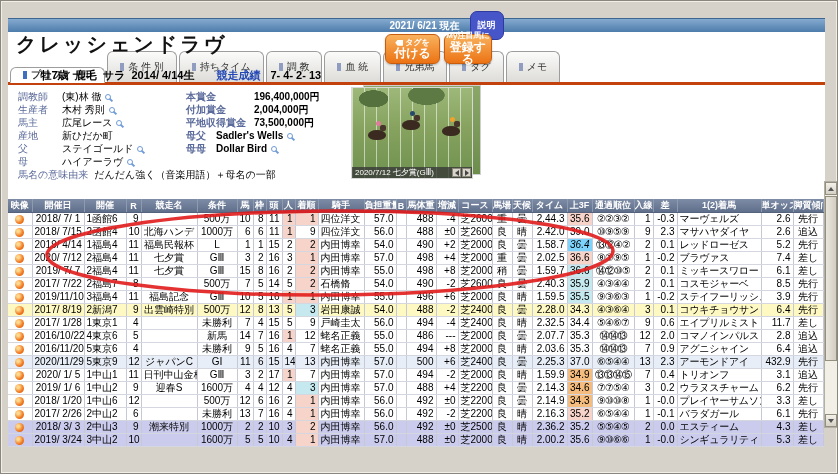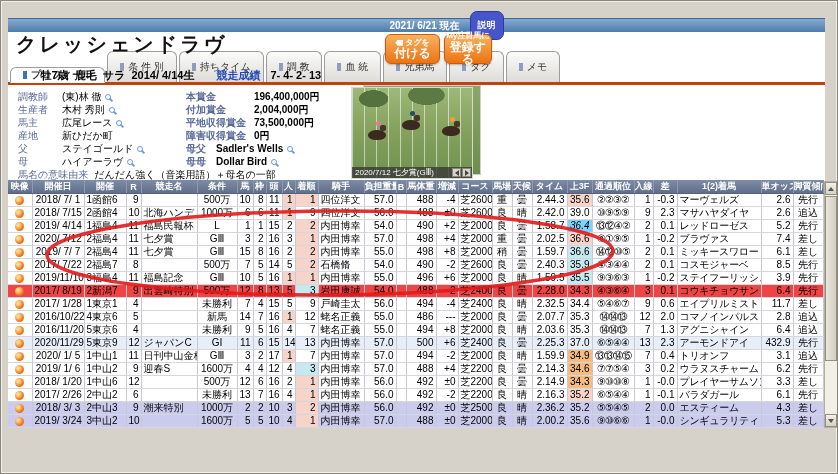--- a/index.html
+++ b/index.html
@@ -27,21 +27,21 @@
   .btn-top{font-size:8px;font-weight:bold;display:flex;align-items:center;justify-content:center;gap:2px;}
   .btn-main{font-size:12px;font-weight:bold;}
   .tagicon{display:inline-block;width:8px;height:6px;background:#fff;clip-path:polygon(0 50%,30% 0,100% 0,100% 100%,30% 100%);}
   
   #tabs{height:16px;display:flex;align-items:flex-end;padding-left:2px;border-bottom:3px solid #c2410c;background:#fff;}
   .tab{height:31px;display:flex;align-items:center;padding:0 12px;margin-right:2px;font-size:10px;color:#333;background:linear-gradient(#fbfbfa,#dddcd8);border:1px solid #9d9d9d;border-bottom:none;border-radius:6px 6px 0 0;white-space:pre;cursor:pointer;}
   .tab.active{background:#fff;font-weight:bold;height:16px;margin-bottom:-1px;border-bottom:1px solid #fff;}
   .tabmark{display:inline-block;width:4px;height:8px;background:#909cc0;margin-right:4px;}
   .tab.active .tabmark{background:#3f6fbe;}
   
-  .info{position:relative;height:95px;display:flex;padding:5px 0 0 10px;font-size:10px;}
+  .info{position:relative;height:114px;display:flex;padding:5px 0 0 10px;font-size:10px;}
   .icol{display:flex;flex-direction:column;}
   #info-left{width:168px;}
   #info-right{width:200px;font-weight:bold;}
   .irow{display:flex;align-items:center;height:13px;white-space:nowrap;}
   .ilabel{color:#5a6a9a;flex:none;}
   .ival{color:#000;}
   .money{display:inline-block;width:92px;text-align:left;}
   .mag{display:inline-block;width:6px;height:6px;border:1px solid #6f9bd8;border-radius:50%;position:relative;margin-left:4px;flex:none;}
   .mag::after{content:"";position:absolute;width:4px;height:2px;background:#6f9bd8;transform:rotate(45deg);right:-3px;bottom:-2px;}
   .photo-back{position:absolute;left:355px;top:0px;width:118px;height:90px;background:linear-gradient(180deg,#8aa768,#6d8d4d);border:1px solid #cfcfcf;}
@@ -56,21 +56,21 @@
   .caption{position:absolute;left:0;right:0;bottom:0;height:11px;background:rgba(55,55,55,.78);color:#fff;font-size:8px;line-height:11px;padding-left:3px;display:flex;align-items:center;}
   .pnav{margin-left:auto;display:flex;gap:1px;padding-right:1px;}
   .pbtn{width:9px;height:9px;background:#d9d5cc;border:1px solid #8b877d;display:flex;align-items:center;justify-content:center;}
   .tri-l{width:0;height:0;border-top:3px solid transparent;border-bottom:3px solid transparent;border-right:4px solid #444;}
   .tri-r{width:0;height:0;border-top:3px solid transparent;border-bottom:3px solid transparent;border-left:4px solid #444;}
   
   #racetable{border-collapse:collapse;table-layout:fixed;width:815px;margin:0;}
   #racetable th{background:linear-gradient(#7e8ca6,#5f6e8a);color:#fff;font-size:9px;font-weight:bold;height:13px;border-right:1px solid #8e9ab0;border-bottom:1px solid #55627c;overflow:hidden;white-space:nowrap;padding:0;}
   #racetable td{font-size:10px;color:#000;height:12px;line-height:12px;border-right:1px solid #c6c9d4;border-bottom:1px solid #d4d7e0;overflow:hidden;white-space:nowrap;padding:0 2px;}
   td.al-c{text-align:center;} td.al-l{text-align:left;padding-left:3px;} td.al-r{text-align:right;padding-right:3px;}
-  td.small{font-size:9px;} td.pass{font-size:8px;letter-spacing:-1px;text-align:center;} td.winner{font-size:9.5px;letter-spacing:-0.3px;}
+  td.small{font-size:9px;text-align:center;} td.pass{font-size:8px;letter-spacing:-1px;text-align:center;} td.winner{font-size:9.5px;letter-spacing:-0.3px;}
   .vicon{display:inline-block;width:9px;height:9px;border-radius:50%;background:radial-gradient(circle at 35% 35%,#ffd98e 15%,#f07820 60%,#cf4f10);vertical-align:middle;}
   
   .vscroll{position:absolute;left:823px;top:180px;width:14px;height:247px;background:#f2f0e6;border:1px solid #b3afa5;}
   .sb-btn{position:absolute;left:0;width:12px;height:13px;background:linear-gradient(#f4f1ea,#d6d1c5);border:1px solid #94907f;display:flex;align-items:center;justify-content:center;}
   .sb-btn.up{top:0;} .sb-btn.down{bottom:0;}
   .tri-u{width:0;height:0;border-left:3px solid transparent;border-right:3px solid transparent;border-bottom:4px solid #555;}
   .tri-d{width:0;height:0;border-left:3px solid transparent;border-right:3px solid transparent;border-top:4px solid #555;}
   .sb-thumb{position:absolute;left:0;top:14px;width:12px;height:165px;background:linear-gradient(90deg,#e9e6dd,#d3cec2);border:1px solid #94907f;}
   
   .annot{position:absolute;left:42px;top:206px;width:574px;height:92px;pointer-events:none;}
@@ -156,24 +156,20 @@
             <span class="ilabel" style="width: 68px;">本賞金</span>
             <span class="ival money">196,400,000円</span>
           </div>
           <div class="irow">
             <span class="ilabel" style="width: 68px;">付加賞金</span>
             <span class="ival money">2,004,000円</span>
           </div>
           <div class="irow">
             <span class="ilabel" style="width: 68px;">平地収得賞金</span>
             <span class="ival money">73,500,000円</span>
-          </div>
-          <div class="irow">
-            <span class="ilabel" style="width: 68px;">障害収得賞金</span>
-            <span class="ival money">0円</span>
           </div>
           <div class="irow">
             <span class="ilabel" style="width: 30px;">母父</span>
             <span class="ival">Sadler's Wells</span>
             <span class="mag"></span>
           </div>
           <div class="irow">
             <span class="ilabel" style="width: 30px;">母母</span>
             <span class="ival">Dollar Bird</span>
             <span class="mag"></span>
@@ -462,21 +458,21 @@
             <td class="al-c">晴</td>
             <td class="al-r">1.59.5</td>
             <td class="al-r" style="background: rgb(198, 233, 239);">35.5</td>
             <td class="al-c pass">⑨③⑥③</td>
             <td class="al-r">1</td>
             <td class="al-r">-0.2</td>
             <td class="al-l winner">ステイフーリッシュ</td>
             <td class="al-r">3.9</td>
             <td class="al-c">先行</td>
           </tr>
-          <tr style="background: #ef4444;">
+          <tr style="background: #fef9c3;">
             <td class="al-c"><span class="vicon"></span></td>
             <td class="al-c">2017/ 8/19</td>
             <td class="al-l">2新潟7</td>
             <td class="al-r">9</td>
             <td class="al-l small">出雲崎特別</td>
             <td class="al-c">500万</td>
             <td class="al-r">12</td>
             <td class="al-r">8</td>
             <td class="al-r">13</td>
             <td class="al-r">5</td>
@@ -573,21 +569,21 @@
             <td class="al-c"></td>
             <td class="al-r">494</td>
             <td class="al-r">+8</td>
             <td class="al-c">芝2000</td>
             <td class="al-c">良</td>
             <td class="al-c">晴</td>
             <td class="al-r">2.03.6</td>
             <td class="al-r">35.3</td>
             <td class="al-c pass">⑭⑭⑬</td>
             <td class="al-r">7</td>
-            <td class="al-r">1.3</td>
+            <td class="al-r">0.9</td>
             <td class="al-l winner">アグニシャイン</td>
             <td class="al-r">6.4</td>
             <td class="al-c">追込</td>
           </tr>
           <tr style="background: rgb(232, 238, 247);">
             <td class="al-c"><span class="vicon"></span></td>
             <td class="al-c">2020/11/29</td>
             <td class="al-l">5東京9</td>
             <td class="al-r">12</td>
             <td class="al-l small">ジャパンC</td>

